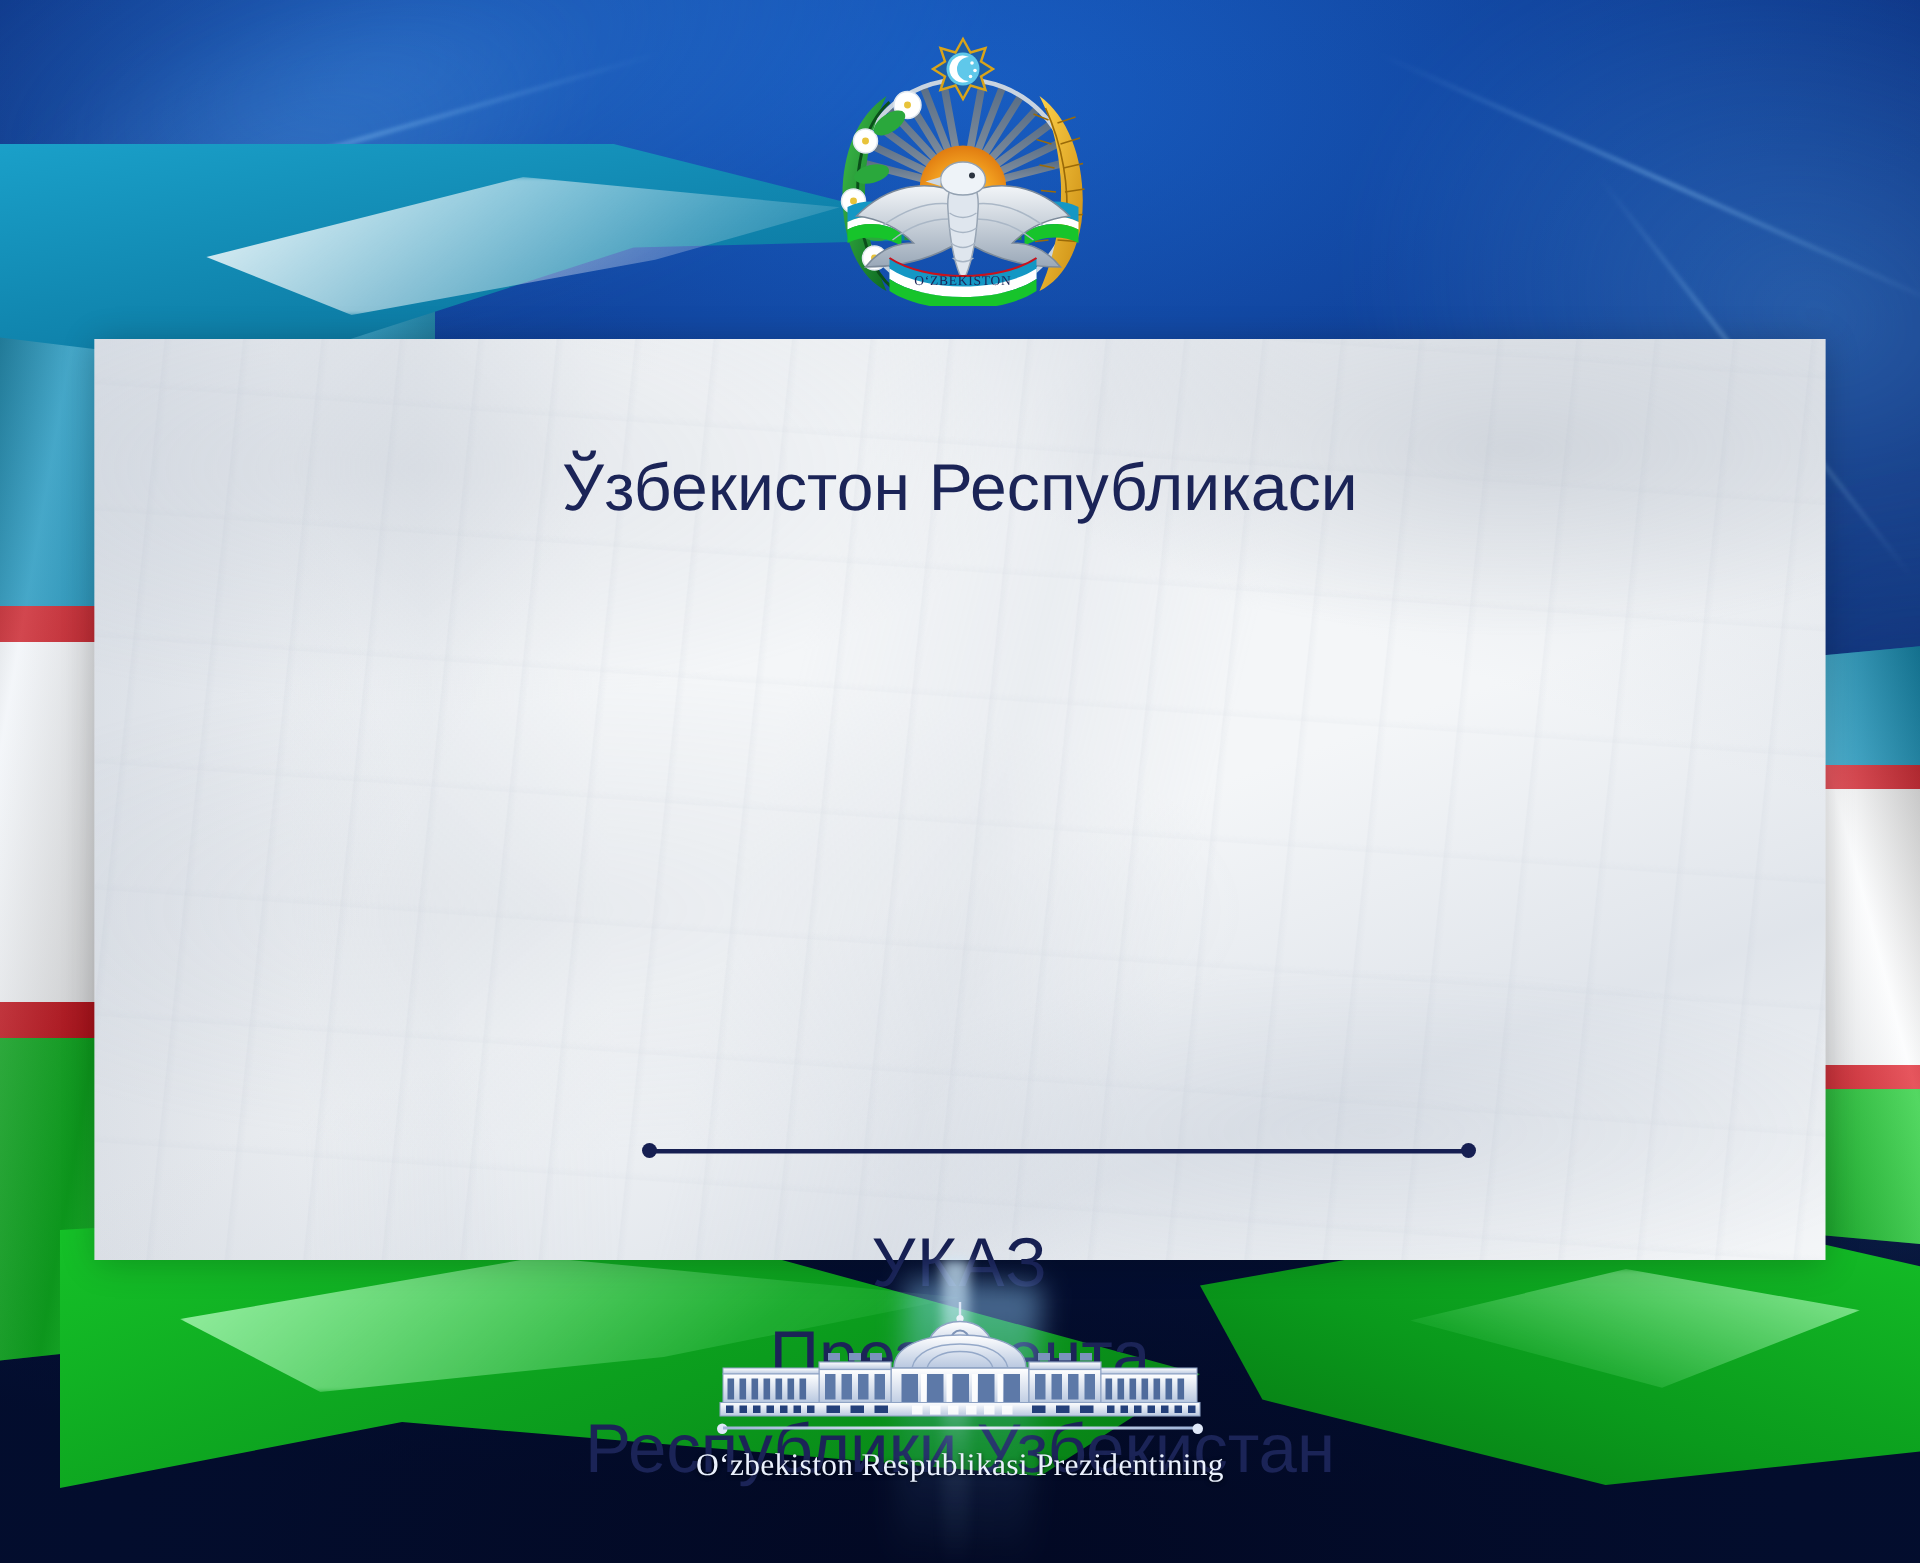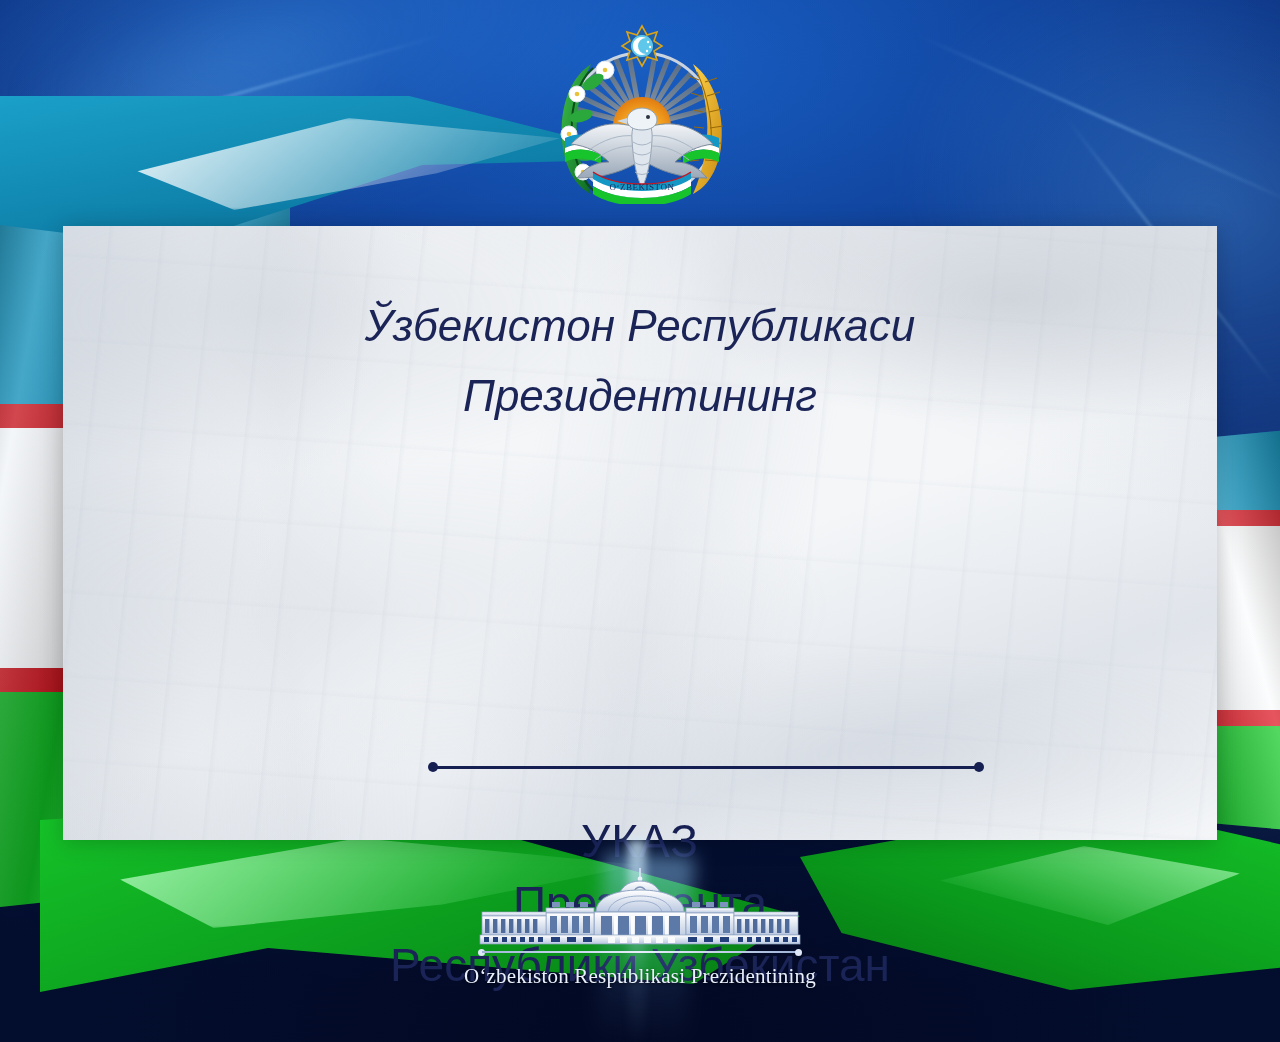--- a/index.html
+++ b/index.html
@@ -152,21 +152,21 @@
   .card .tex2{
     position:absolute;inset:0;opacity:.38;pointer-events:none;
     background:
       repeating-linear-gradient(96deg, rgba(255,255,255,0) 0px, rgba(255,255,255,0) 46px,
                                 rgba(168,178,194,.22) 47px, rgba(255,255,255,0) 52px),
       repeating-linear-gradient(4deg, rgba(255,255,255,0) 0px, rgba(255,255,255,0) 78px,
                                 rgba(176,186,200,.16) 79px, rgba(255,255,255,0) 84px);
     filter:blur(.5px);
   }
 
-  .card-inner{position:absolute;inset:0;display:flex;flex-direction:column;align-items:center;font-style:italic;}
+  .card-inner{position:absolute;inset:0;display:flex;flex-direction:column;align-items:center;}
 
   .t-uz1{margin-top:78px;font-size:44px;line-height:1.0;color:#1b2457;letter-spacing:.1px;white-space:nowrap;}
   .t-uz2{margin-top:26px;font-size:44px;line-height:1.0;color:#1b2457;white-space:nowrap;}
   .t-uz3{margin-top:16px;font-size:44px;line-height:1.0;color:#161f52;font-weight:bold;letter-spacing:.6px;white-space:nowrap;}
 
   .divider{position:absolute;left:365px;top:536px;width:556px;height:10px;}
   .divider .bar{position:absolute;left:5px;top:3.5px;width:546px;height:3px;background:#161f52;border-radius:2px;}
   .divider .dot{position:absolute;top:0;width:10px;height:10px;border-radius:50%;background:#161f52;}
   .divider .dL{left:0;}
   .divider .dR{right:0;}
@@ -371,21 +371,20 @@
       </g>
     </svg>
   </div>
 
   <div class="card">
     <div class="tex"></div>
     <div class="tex2"></div>
 
     <div class="card-inner">
       <div class="t-uz1">Ўзбекистон Республикаси</div>
-      <div class="t-uz2">Президентининг</div>
     </div>
 
     <div class="divider">
       <div class="dot dL"></div>
       <div class="bar"></div>
       <div class="dot dR"></div>
     </div>
 
     <div class="t-ru1">УКАЗ</div>
     <div class="t-ru2">Президента</div>

